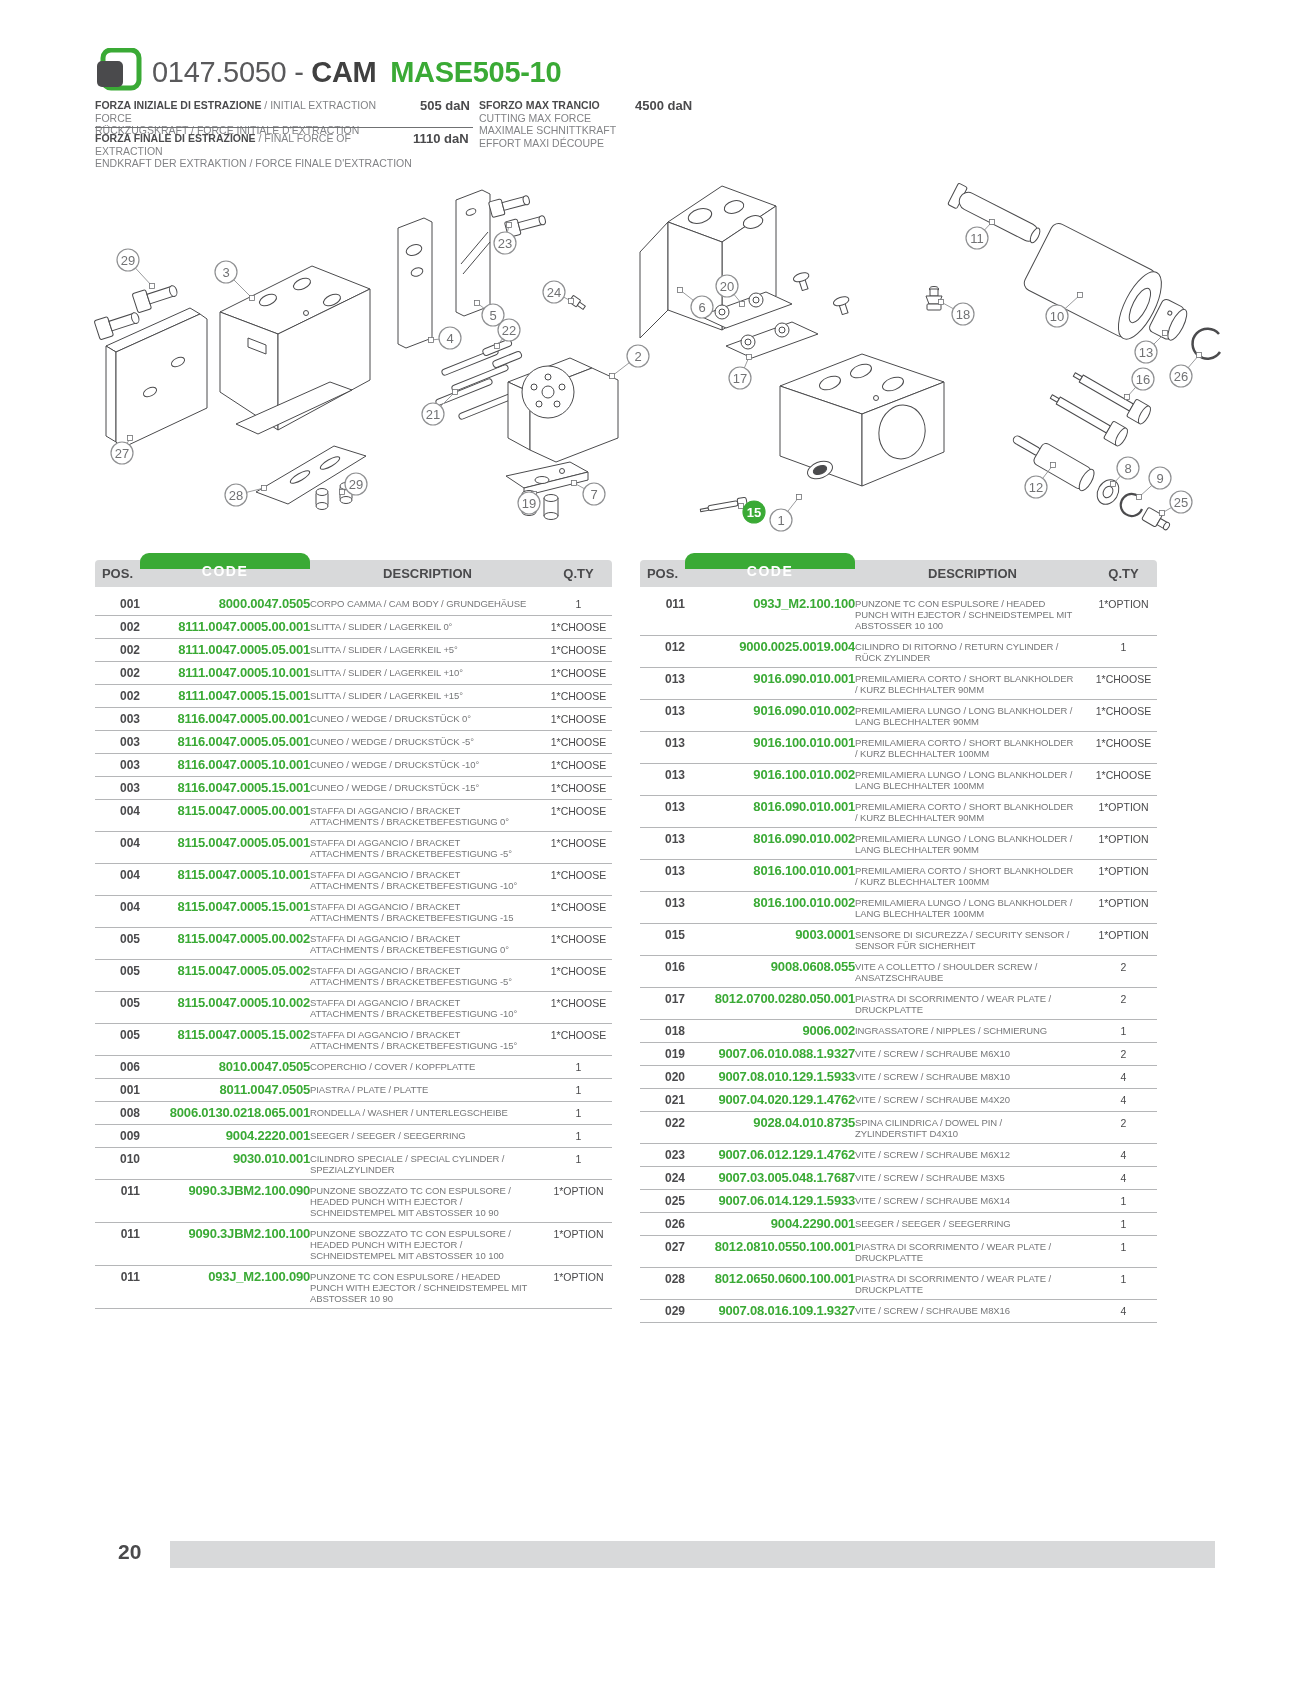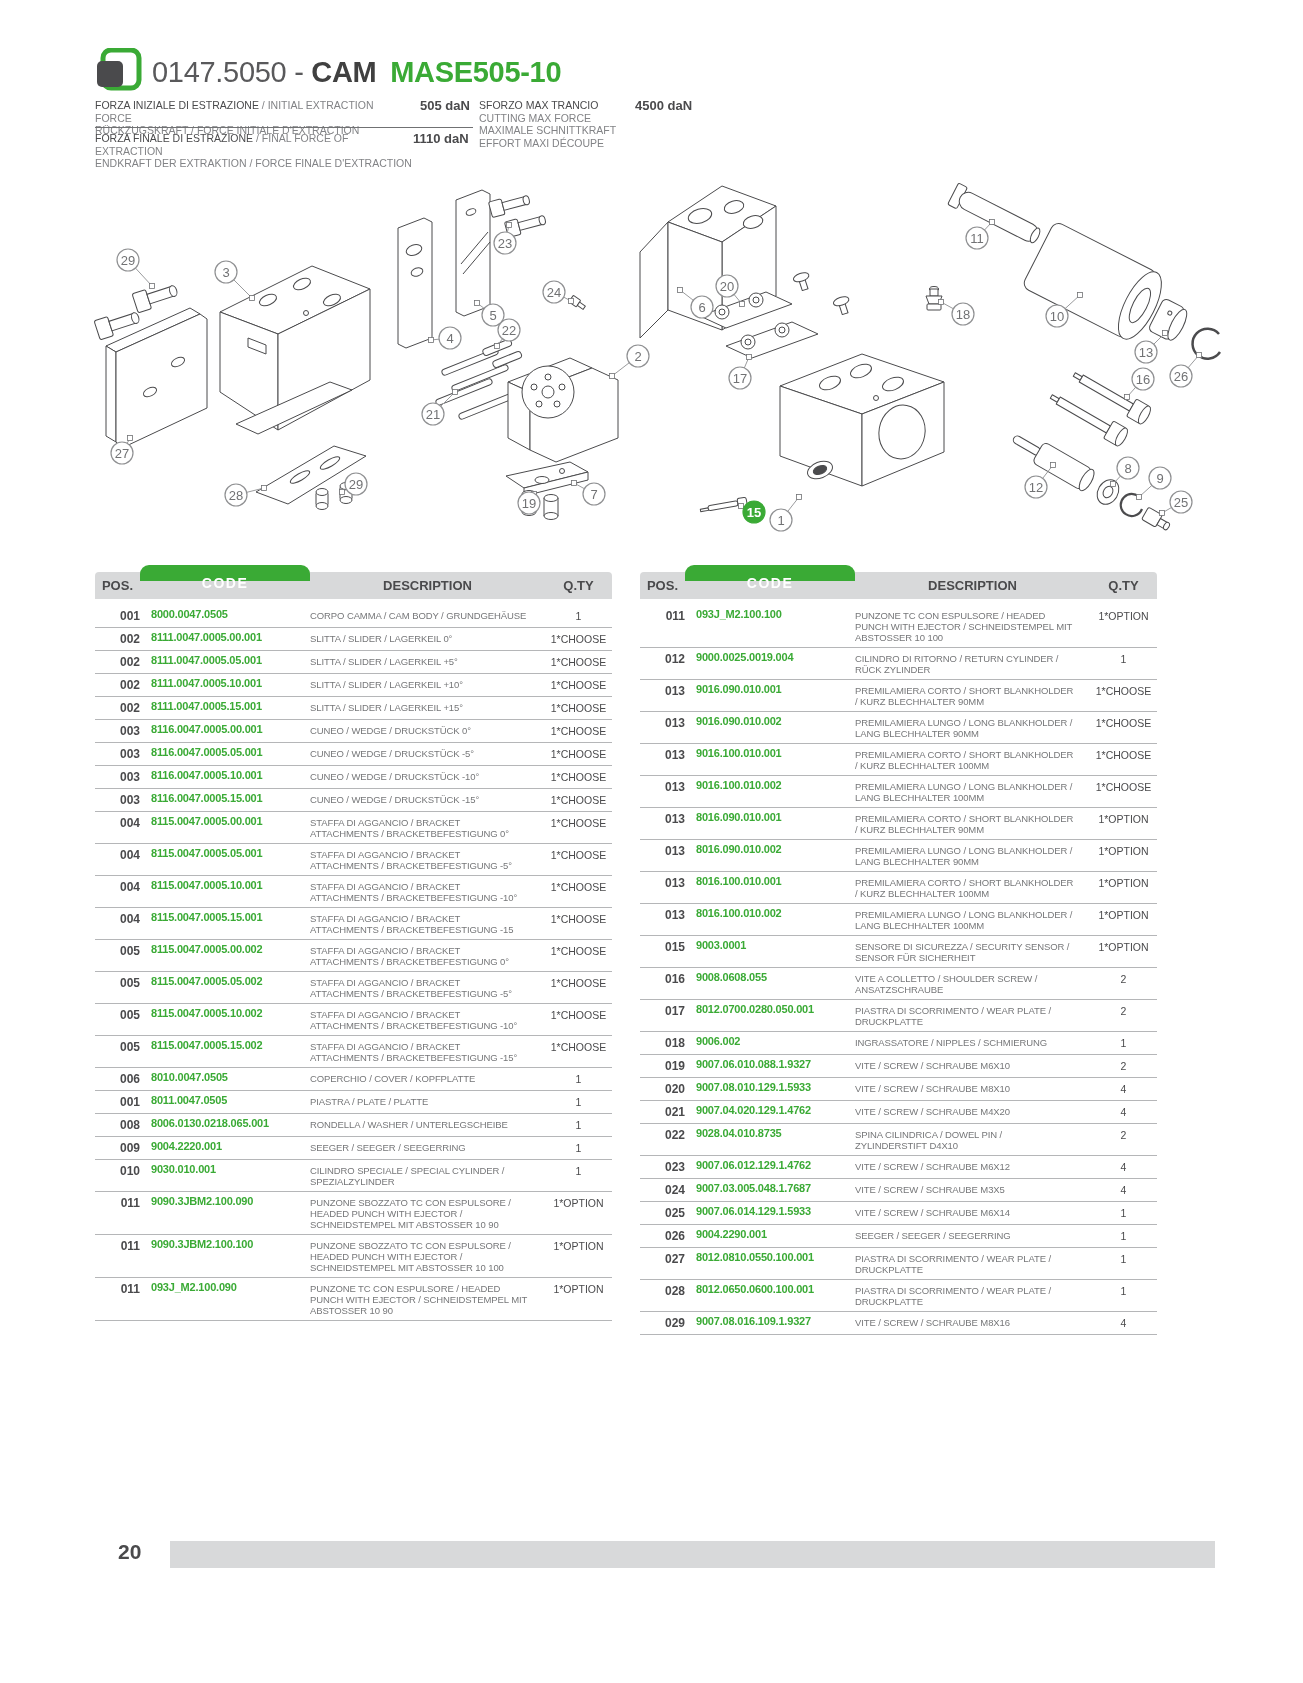--- a/index.html
+++ b/index.html
@@ -15,45 +15,45 @@
   .title .model-part{color:#3aaa35;font-weight:700;margin-left:6px;}
   
   .specs{position:absolute;left:95px;top:99px;width:780px;font-size:10.5px;line-height:12.5px;}
   .spec-row1{position:absolute;left:0;top:0;width:318px;}
   .spec-val1{position:absolute;left:325px;top:1px;font-size:13px;font-weight:700;color:#4a4a4c;}
   .spec-div{position:absolute;left:0;top:28px;width:378px;border-top:1px solid #707173;}
   .spec-row2{position:absolute;left:0;top:33px;width:318px;}
   .spec-val2{position:absolute;left:318px;top:34px;font-size:13px;font-weight:700;color:#4a4a4c;}
   .spec-right{position:absolute;left:384px;top:0;width:150px;}
   .spec-val3{position:absolute;left:540px;top:1px;font-size:13px;font-weight:700;color:#4a4a4c;}
-  .sb{font-weight:400;color:#4a4a4c;}
+  .sb{font-weight:700;color:#4a4a4c;}
   .sg{color:#828386;}
   
   .diagram{position:absolute;left:88px;top:165px;width:1160px;height:380px;}
   .diagram .art{fill:#ffffff;stroke:#4b4b4d;stroke-width:1;stroke-linejoin:round;}
   .balloon-line{stroke:#9a9b9d;stroke-width:1;}
   .balloon-circle{fill:#ffffff;stroke:#8f9092;stroke-width:1.2;}
   .balloon-circle.green{fill:#3aaa35;stroke:#3aaa35;}
   .balloon-text{fill:#717274;font-size:13px;font-family:"Liberation Sans",sans-serif;}
   .balloon-text.green{fill:#ffffff;font-weight:700;}
   .leader-marker{fill:#ffffff;stroke:#717274;stroke-width:0.8;}
   
   .ptable{position:absolute;top:560px;width:517px;}
   #table-left{left:95px;}
   #table-right{left:640px;}
-  .thead{position:relative;height:27px;background:#d8d9da;border-radius:4px 4px 0 0;margin-top:12px;}
+  .thead{position:relative;height:27px;background:#d8d9da;border-radius:4px 4px 0 0;}
   .th{position:absolute;top:0;height:27px;line-height:27px;text-align:center;font-weight:700;font-size:13px;color:#4a4a4c;}
   .th-pos{left:0;width:45px;}
   .th-code{left:45px;top:-7px;width:170px;height:16px;line-height:36px;background:#3aaa35;border-radius:9px 9px 0 0;color:#ffffff;font-size:14px;letter-spacing:1.5px;}
   .th-desc{left:215px;width:235px;}
   .th-qty{left:450px;width:67px;}
   .tbody{margin-top:6px;}
   .trow{display:flex;align-items:flex-start;border-bottom:1px solid #b5b6b8;padding:3px 0 4px 0;}
   .c-pos{width:45px;text-align:right;font-weight:700;font-size:12px;color:#4a4a4c;flex:none;padding-top:1px;}
-  .c-code{width:170px;box-sizing:border-box;padding-left:11px;font-weight:700;font-size:11px;letter-spacing:-0.2px;color:#3aaa35;flex:none;}
+  .c-code{width:170px;box-sizing:border-box;padding-left:11px;font-weight:700;font-size:13px;letter-spacing:-0.2px;color:#3aaa35;flex:none;text-align:right;}
   .c-desc{width:235px;box-sizing:border-box;padding-right:16px;font-size:9.5px;line-height:11px;color:#767779;flex:none;padding-top:2px;letter-spacing:-0.1px;}
   .c-qty{width:67px;text-align:center;font-size:10.5px;color:#4a4a4c;flex:none;padding-top:2px;}
   
   .page-num{position:absolute;left:118px;top:1540px;font-size:21px;font-weight:700;color:#4a4a4c;}
   .footer-bar{position:absolute;left:170px;top:1541px;width:1045px;height:27px;background:#d8d9da;}
 </style>
 </head>
 <body>
 
 <div class="logo">

